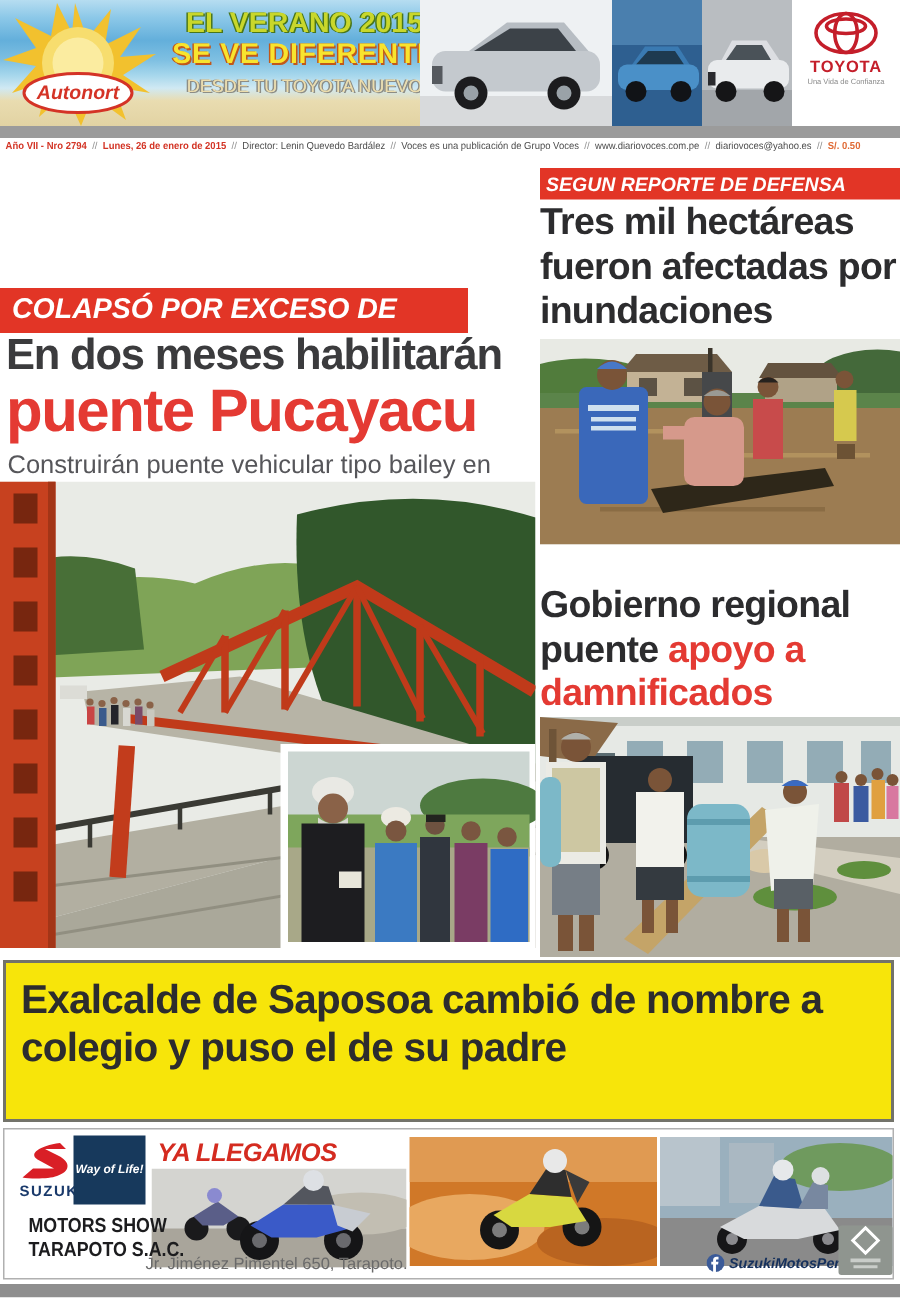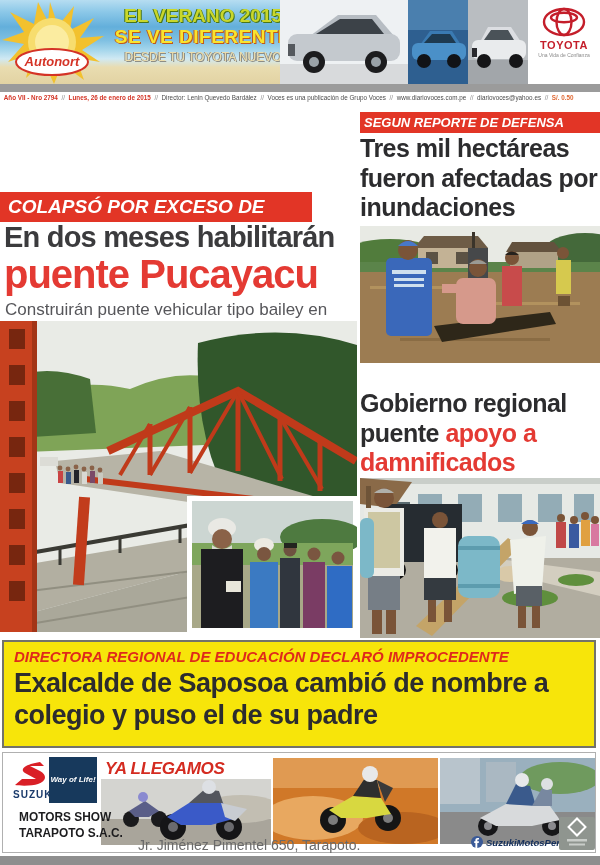--- a/index.html
+++ b/index.html
@@ -74,21 +74,21 @@
   .suzuki-wrap{left:10px;top:8px;width:36px;text-align:center;}
   .suzuki-word{font-size:10px;font-weight:800;color:#1a3a6b;letter-spacing:1px;margin-top:2px;}
   .wol-box{left:46px;top:4px;width:48px;height:46px;background:#17395c;color:#fff;
            font-size:8px;font-style:italic;font-weight:700;text-align:center;line-height:46px;}
   .ya-llegamos{left:102px;top:6px;font-size:17px;font-style:italic;font-weight:900;color:#d42b20;letter-spacing:-.3px;}
   .bike1{left:98px;top:26px;width:170px;height:66px;}
   .bike2{left:270px;top:5px;width:165px;height:86px;}
   .bike3{left:437px;top:5px;width:155px;height:86px;}
   .motors1{left:16px;top:56px;font-size:13.5px;font-weight:900;color:#1c1c1e;transform:scaleX(.88);transform-origin:left;}
   .motors2{left:16px;top:72px;font-size:13.5px;font-weight:900;color:#1c1c1e;transform:scaleX(.88);transform-origin:left;}
-  .address{left:94px;top:84px;font-size:14px;color:#6a6a6a;margin-left:41px;}
+  .address{left:94px;top:84px;font-size:11px;color:#6a6a6a;}
   .fb-row{left:468px;top:83px;display:flex;align-items:center;gap:3px;}
   .fb-handle{font-size:9.5px;font-weight:800;font-style:italic;color:#15305c;}
   .badge{left:556px;top:64px;width:36px;height:33px;background:#8f958f;border-radius:2px;}
 
   #footer-strip{left:0;top:856px;width:600px;height:9px;background:#8e8e8e;}
 </style>
 </head>
 <body>
 
 <div class="page">
@@ -350,21 +350,20 @@
         <circle cx="214" cy="42" r="4" fill="#7a5438"></circle>
       <rect x="221" y="42" width="9" height="26" fill="#e0a040"></rect>
         <circle cx="225" cy="38" r="4" fill="#7a5438"></circle>
       <rect x="231" y="46" width="8" height="22" fill="#d878a0"></rect>
         <circle cx="235" cy="42" r="4" fill="#7a5438"></circle>
     </g>
     <rect x="0" y="40" width="14" height="60" rx="6" fill="#7cb8c8"></rect>
   </svg>
 
   <div class="abs" id="yellow-box">
-    <div class="y-kicker">DIRECTORA REGIONAL DE EDUCACIÓN DECLARÓ IMPROCEDENTE</div>
     <div class="y-headline">Exalcalde de Saposoa cambió de nombre a colegio y puso el de su padre</div>
   </div>
 
   <div class="abs" id="bottom-ad">
     <div class="abs suzuki-wrap">
       <svg width="34" height="26" viewBox="0 0 34 26" style="margin:0 auto">
         <path d="M26 1 C12 3 5 8 11 12 L22 18 L8 18 L1 24 C6 25 19 25 24 23 C33 20 33 14 26 10 L16 5 L30 5 Z" fill="#d91f26"></path>
       </svg>
       <div class="suzuki-word">SUZUKI</div>
     </div>

